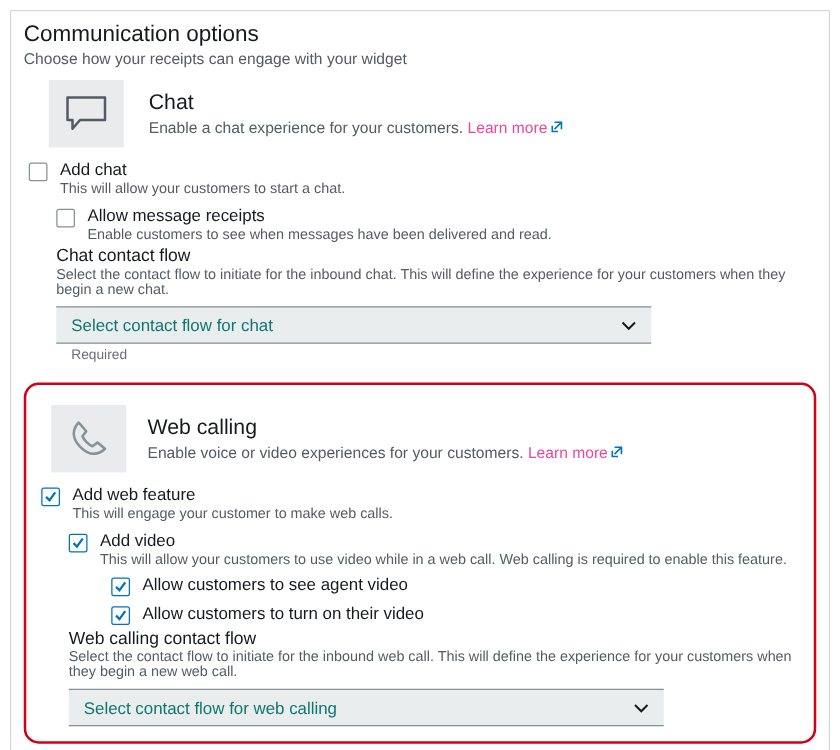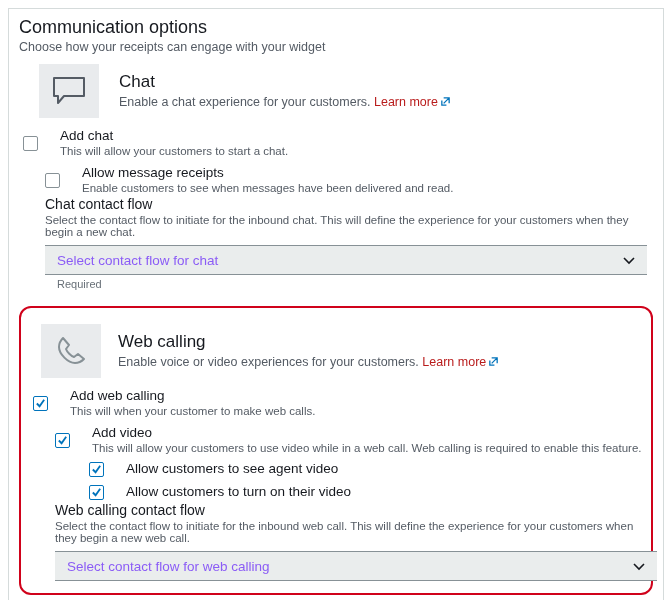--- a/index.html
+++ b/index.html
@@ -19,24 +19,24 @@
 
   .feature-head { display: flex; align-items: center; gap: 20px; margin: 8px 0 10px 0; padding-left: 20px; }
   .icon-box {
     width: 60px; height: 54px;
     background: #e9ebed;
     display: flex; align-items: center; justify-content: center;
     flex-shrink: 0;
   }
   .feature-title { font-size: 17px; font-weight: 400; color: #16191f; margin-bottom: 3px; }
   .feature-desc { font-size: 12.5px; color: #545b64; }
-  .link { color: #b91c1c; text-decoration: none; cursor: pointer; }
+  .link { color: #ec4899; text-decoration: none; cursor: pointer; }
   .ext-icon { display:inline-block; vertical-align:-1px; margin-left:2px; }
 
-  .check-row { display: flex; align-items: center; gap: 22px; }
+  .check-row { display: flex; align-items: flex-start; gap: 10px; }
   .check-row.indent-0 { padding-left: 4px; margin-top: 6px; }
   .check-row.indent-1 { padding-left: 26px; margin-top: 8px; }
   .check-row.indent-2 { padding-left: 60px; margin-top: 6px; }
   .check-box {
     width: 15px; height: 15px;
     border: 1px solid #879196;
     border-radius: 2px;
     background: #fff;
     flex-shrink: 0;
     margin-top: 2px;
@@ -47,28 +47,28 @@
   .check-box.checked svg { display:block; }
   .check-box svg { display:none; }
   .check-label { font-size: 13.5px; color: #16191f; }
   .check-sub { font-size: 11.5px; color: #545b64; margin-top: 2px; max-width: 590px; }
 
   .section-label { font-size: 14px; color: #16191f; margin-top: 2px; margin-left: 26px; }
   .section-sub { font-size: 11.5px; color: #545b64; margin: 2px 0 7px 26px; max-width: 600px; }
 
   .select {
     margin-left: 26px;
-    width: 602px;
+    width: 476px;
     height: 30px;
     background: #eaeded;
     border-top: 1px solid #879196;
     border-bottom: 1px solid #879196;
     display:flex; align-items:center; justify-content:space-between;
     padding: 0 12px;
-    font-size: 13.5px; color: #8b5cf6;
+    font-size: 13.5px; color: #0f766e;
     cursor: pointer;
   }
   .required { font-size: 11px; color: #687078; margin: 3px 0 16px 38px; }
 
   .highlight-box {
     border: 2px solid #d0021b;
     border-radius: 12px;
     padding: 8px 8px 12px 8px;
     margin-top: 14px;
   }
@@ -142,22 +142,22 @@
       </div>
     </div>
 
     <div class="check-row indent-0">
       <div class="check-box checked">
           <svg width="11" height="11" viewBox="0 0 12 12">
             <path d="M2 6l3 3 5-7" fill="none" stroke="#0073bb" stroke-width="2"></path>
           </svg>
         </div>
       <div>
-        <div class="check-label">Add web calling</div>
-        <div class="check-sub">This will when your customer to make web calls.</div>
+        <div class="check-label">Add web feature</div>
+        <div class="check-sub">This will engage your customer to make web calls.</div>
       </div>
     </div>
 
     <div class="check-row indent-1">
       <div class="check-box checked">
           <svg width="11" height="11" viewBox="0 0 12 12">
             <path d="M2 6l3 3 5-7" fill="none" stroke="#0073bb" stroke-width="2"></path>
           </svg>
         </div>
       <div>

